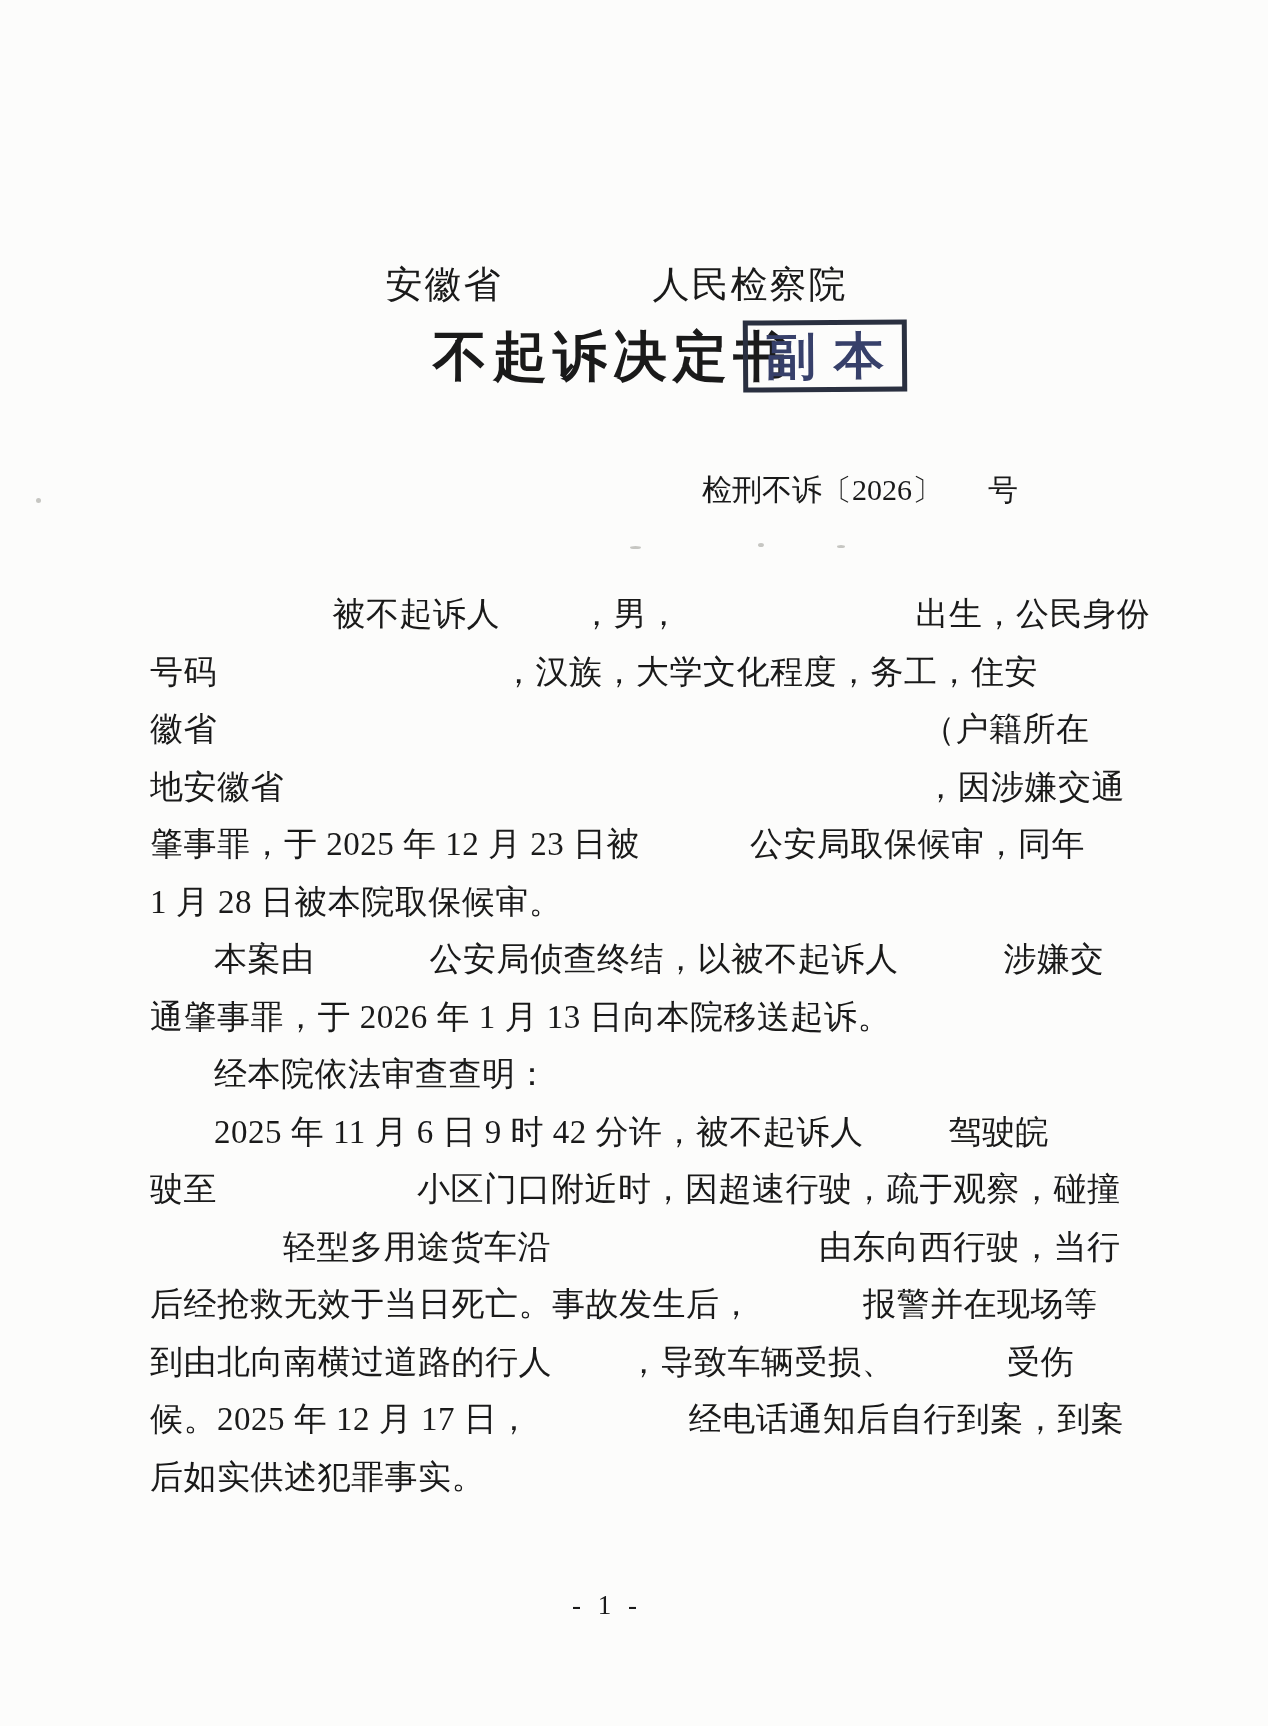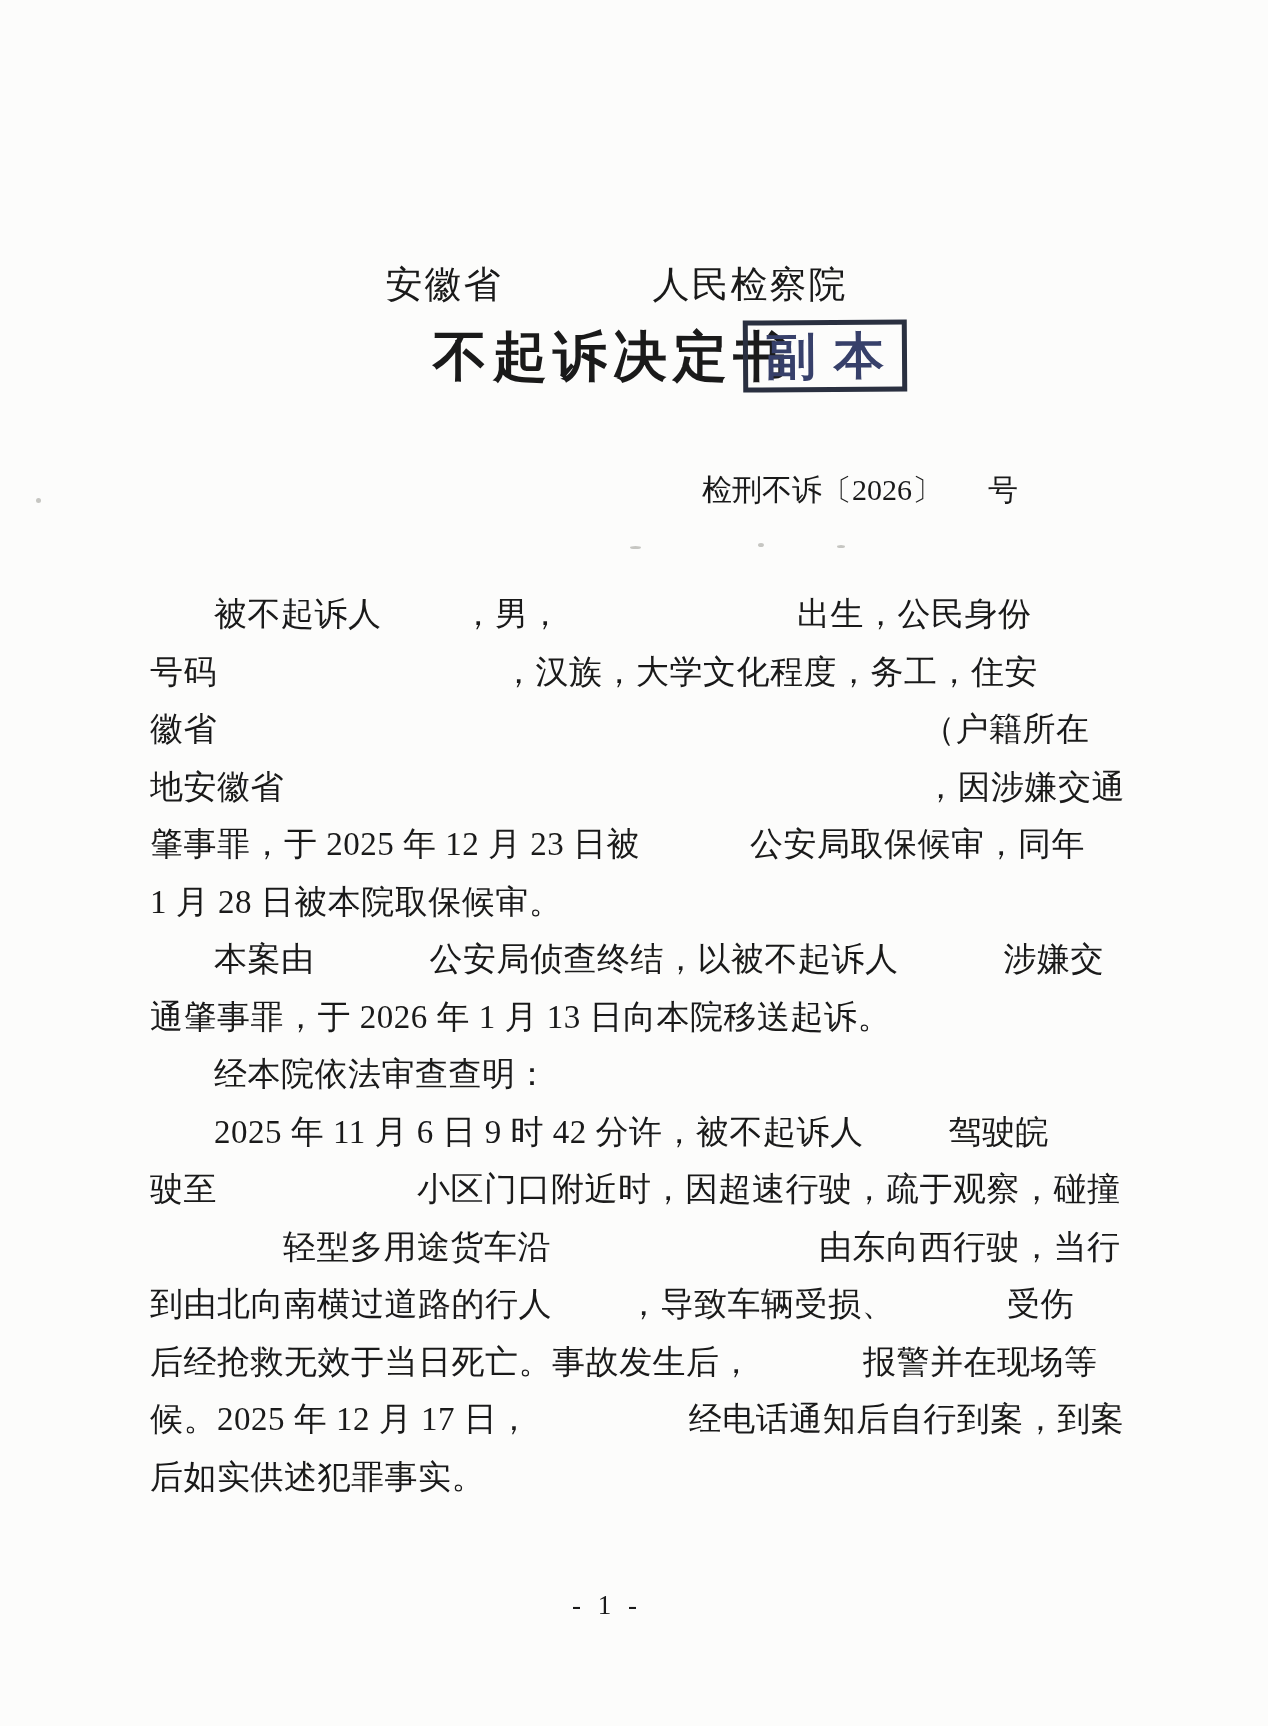--- a/index.html
+++ b/index.html
@@ -137,34 +137,34 @@
     <span class="stamp-label">副本</span>
   </div>
 
   <div class="doc-no">
     <span>检刑不诉〔2026〕</span>
     <span class="doc-no-gap"></span>
     <span>号</span>
   </div>
 
   <div class="body-text">
-      <div class="body-line" style="padding-left: 64px;"><span class="seg">被不起诉人</span><span class="gap" style="width: 80px;"></span><span class="seg">，男，</span><span class="gap" style="width: 235px;"></span><span class="seg">出生，公民身份</span></div>
+      <div class="body-line" style="padding-left: 64px; text-align: right;"><span class="seg">被不起诉人</span><span class="gap" style="width: 80px;"></span><span class="seg">，男，</span><span class="gap" style="width: 235px;"></span><span class="seg">出生，公民身份</span></div>
       <div class="body-line"><span class="seg">号码</span><span class="gap" style="width: 285px;"></span><span class="seg">，汉族，大学文化程度，务工，住安</span></div>
       <div class="body-line"><span class="seg">徽省</span><span class="gap" style="width: 705px;"></span><span class="seg">（户籍所在</span></div>
       <div class="body-line"><span class="seg">地安徽省</span><span class="gap" style="width: 640px;"></span><span class="seg">，因涉嫌交通</span></div>
       <div class="body-line"><span class="seg">肇事罪，于 2025 年 12 月 23 日被</span><span class="gap" style="width: 110px;"></span><span class="seg">公安局取保候审，同年</span></div>
       <div class="body-line"><span class="seg">1 月 28 日被本院取保候审。</span></div>
       <div class="body-line" style="padding-left: 64px;"><span class="seg">本案由</span><span class="gap" style="width: 115px;"></span><span class="seg">公安局侦查终结，以被不起诉人</span><span class="gap" style="width: 105px;"></span><span class="seg">涉嫌交</span></div>
       <div class="body-line"><span class="seg">通肇事罪，于 2026 年 1 月 13 日向本院移送起诉。</span></div>
       <div class="body-line" style="padding-left: 64px;"><span class="seg">经本院依法审查查明：</span></div>
       <div class="body-line" style="padding-left: 64px;"><span class="seg">2025 年 11 月 6 日 9 时 42 分许，被不起诉人</span><span class="gap" style="width: 85px;"></span><span class="seg">驾驶皖</span></div>
       <div class="body-line"><span class="seg">驶至</span><span class="gap" style="width: 200px;"></span><span class="seg">小区门口附近时，因超速行驶，疏于观察，碰撞</span></div>
       <div class="body-line"><span class="gap" style="width: 133px;"></span><span class="seg">轻型多用途货车沿</span><span class="gap" style="width: 268px;"></span><span class="seg">由东向西行驶，当行</span></div>
+      <div class="body-line"><span class="seg">后经抢救无效于当日死亡。事故发生后，</span><span class="gap" style="width: 110px;"></span><span class="seg">报警并在现场等</span></div>
       <div class="body-line"><span class="seg">到由北向南横过道路的行人</span><span class="gap" style="width: 75px;"></span><span class="seg">，导致车辆受损、</span><span class="gap" style="width: 112px;"></span><span class="seg">受伤</span></div>
-      <div class="body-line"><span class="seg">后经抢救无效于当日死亡。事故发生后，</span><span class="gap" style="width: 110px;"></span><span class="seg">报警并在现场等</span></div>
       <div class="body-line"><span class="seg">候。2025 年 12 月 17 日，</span><span class="gap" style="width: 158px;"></span><span class="seg">经电话通知后自行到案，到案</span></div>
       <div class="body-line"><span class="seg">后如实供述犯罪事实。</span></div>
     </div>
 
   <div class="footer-pageno">- 1 -</div>
 
   <div class="speck s1"></div>
   <div class="speck s2"></div>
   <div class="speck s3"></div>
   <div class="speck s4"></div>

